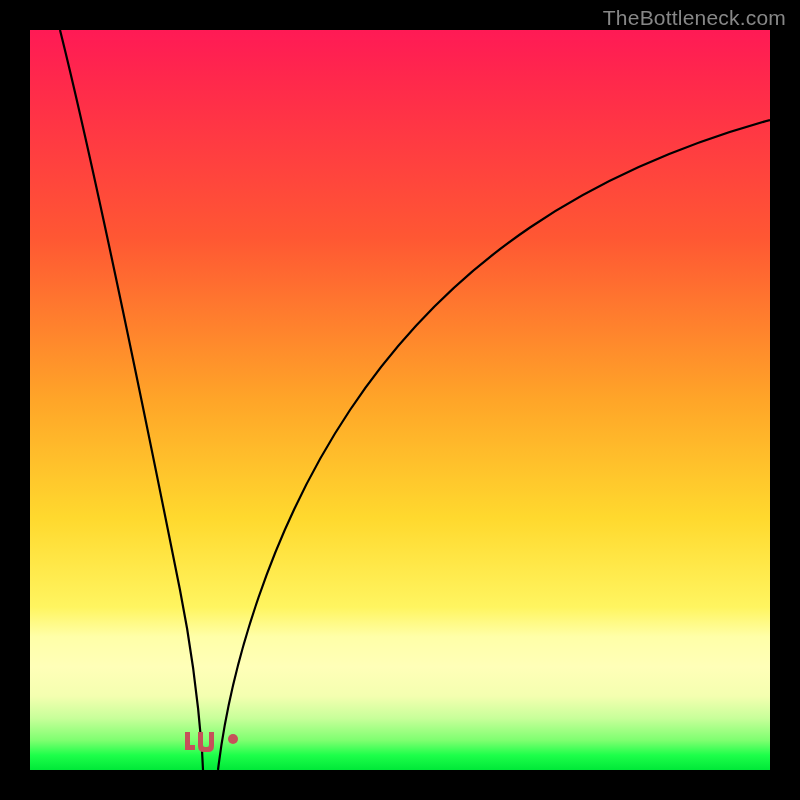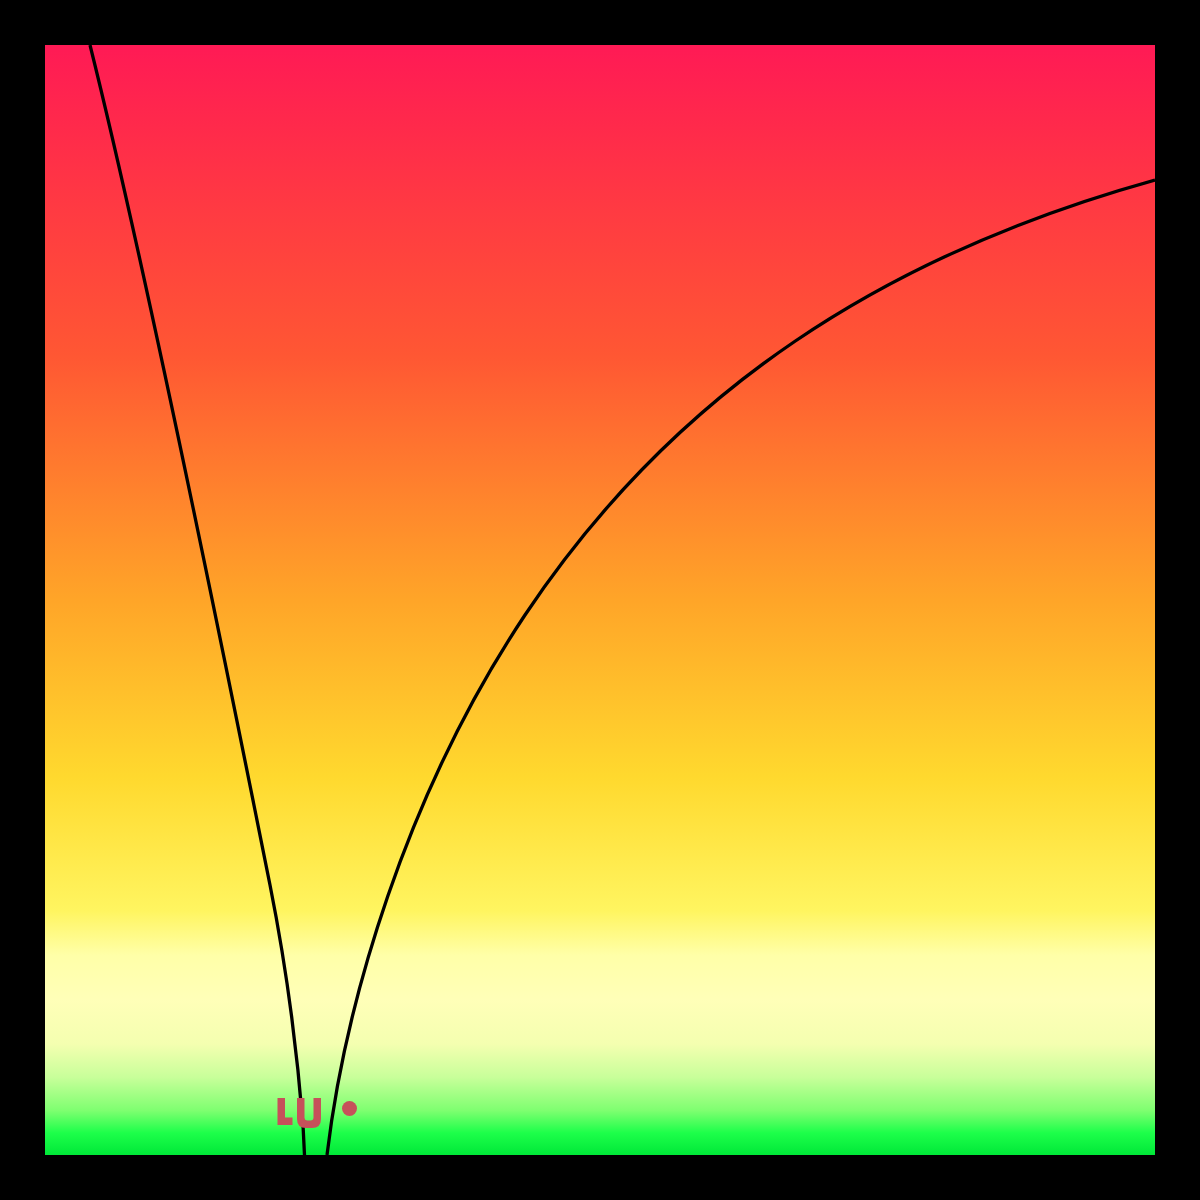--- a/index.html
+++ b/index.html
@@ -99,13 +99,14 @@
                l 0 13
                q 0 2 -2 2
                l -2 0
                q -2 0 -2 -2
                l 0 -13 z" fill="#c6515a"></path>
 
       <circle class="marker" cx="203" cy="709" r="5"></circle>
     </svg>
   </div>
 
+  <div class="watermark">TheBottleneck.com</div>
 </div>
 
 </body></html>

